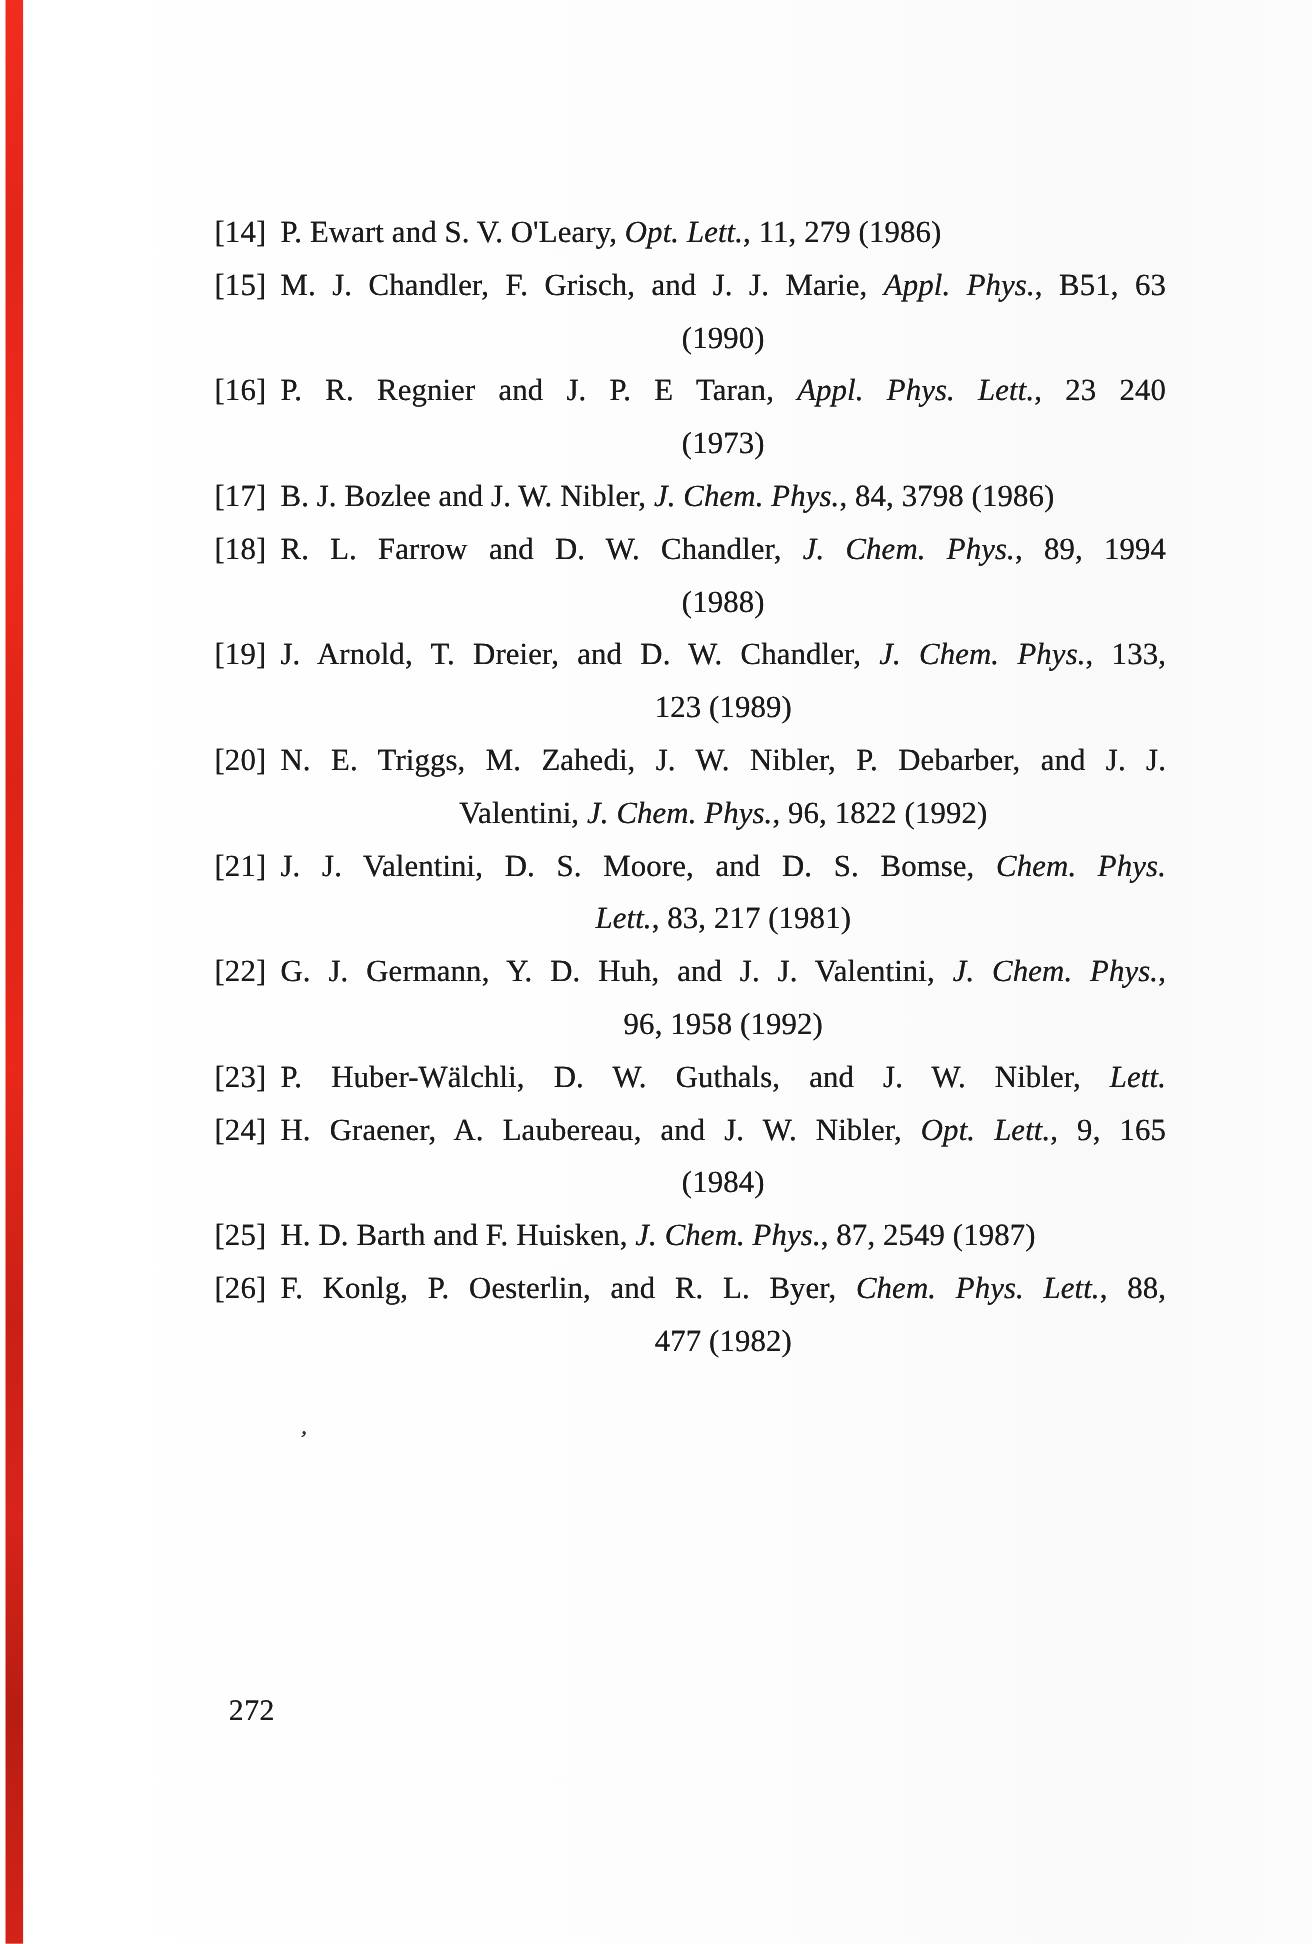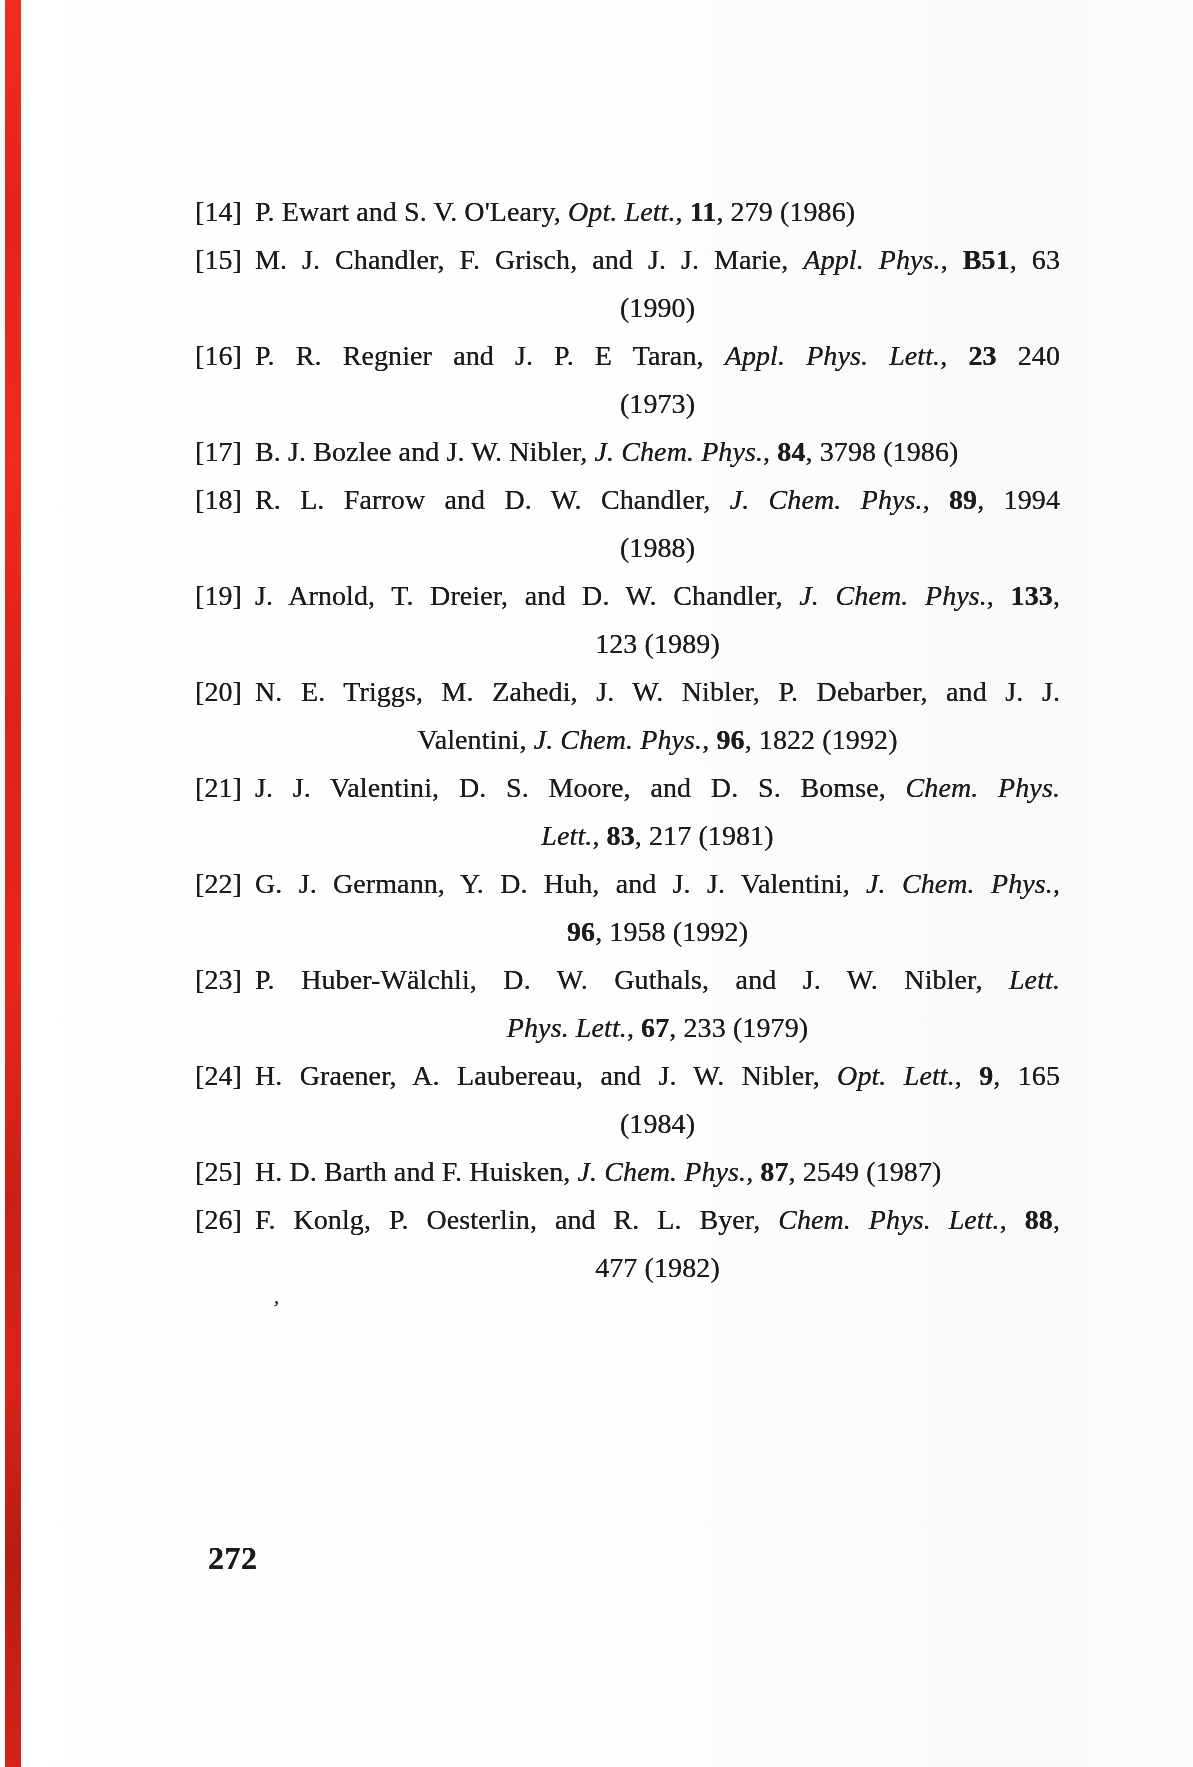--- a/index.html
+++ b/index.html
@@ -21,29 +21,29 @@
     position: absolute; left: 195px; top: 188px; width: 865px;
     font-size: 28px; line-height: 48px;
     letter-spacing: 0.1px;
     text-shadow: 0 0 0.5px currentColor;
   }
   .ref-line { text-align: left; }
   .ref-line.justify { text-align: justify; text-align-last: justify; }
   .ref-line.cont { margin-left: 60px; text-align: center; }
   .lbl { display: inline-block; width: 60px; }
   .it { font-style: italic; margin-top: 12px; }
-  .bd { font-weight: bold; }
+  .bd { font-weight: normal; }
   .stray {
     position: absolute; left: 272px; top: 1296px;
     font-size: 21px; color: #2e2e2e; transform: rotate(8deg);
     text-shadow: 0 0 0.4px currentColor;
   }
   .pagenum {
     position: absolute; left: 208px; top: 1540px;
-    font-size: 32px; font-weight: bold; letter-spacing: 0.5px;
+    font-size: 27px; font-weight: normal; letter-spacing: 0.5px;
     text-shadow: 0 0 0.5px currentColor;
   }
 </style>
 </head>
 <body>
 
 <div class="edge-strip"></div>
 
 <div class="refs" id="refs">
     <div class="ref-line"><span class="lbl">[14]</span><span>P. Ewart and S. V. O'Leary, </span><span class="it">Opt. Lett.</span><span>, </span><span class="bd">11</span><span>, 279 (1986)</span></div>
@@ -56,21 +56,20 @@
     <div class="ref-line cont"><span>(1988)</span></div>
     <div class="ref-line justify"><span class="lbl">[19]</span><span>J. Arnold, T. Dreier, and D. W. Chandler, </span><span class="it">J. Chem. Phys.</span><span>, </span><span class="bd">133</span><span>,</span></div>
     <div class="ref-line cont"><span>123 (1989)</span></div>
     <div class="ref-line justify"><span class="lbl">[20]</span><span>N. E. Triggs, M. Zahedi, J. W. Nibler, P. Debarber, and J. J.</span></div>
     <div class="ref-line cont"><span>Valentini, </span><span class="it">J. Chem. Phys.</span><span>, </span><span class="bd">96</span><span>, 1822 (1992)</span></div>
     <div class="ref-line justify"><span class="lbl">[21]</span><span>J. J. Valentini, D. S. Moore, and D. S. Bomse, </span><span class="it">Chem. Phys.</span></div>
     <div class="ref-line cont"><span class="it">Lett.</span><span>, </span><span class="bd">83</span><span>, 217 (1981)</span></div>
     <div class="ref-line justify"><span class="lbl">[22]</span><span>G. J. Germann, Y. D. Huh, and J. J. Valentini, </span><span class="it">J. Chem. Phys.</span><span>,</span></div>
     <div class="ref-line cont"><span class="bd">96</span><span>, 1958 (1992)</span></div>
     <div class="ref-line justify"><span class="lbl">[23]</span><span>P. Huber-Wälchli, D. W. Guthals, and J. W. Nibler, </span><span class="it">Lett.</span></div>
-    <div class="ref-line cont"><span class="it">Phys. Lett.</span><span>, </span><span class="bd">67</span><span>, 233 (1979)</span></div>
     <div class="ref-line justify"><span class="lbl">[24]</span><span>H. Graener, A. Laubereau, and J. W. Nibler, </span><span class="it">Opt. Lett.</span><span>, </span><span class="bd">9</span><span>, 165</span></div>
     <div class="ref-line cont"><span>(1984)</span></div>
     <div class="ref-line"><span class="lbl">[25]</span><span>H. D. Barth and F. Huisken, </span><span class="it">J. Chem. Phys.</span><span>, </span><span class="bd">87</span><span>, 2549 (1987)</span></div>
     <div class="ref-line justify"><span class="lbl">[26]</span><span>F. Konlg, P. Oesterlin, and R. L. Byer, </span><span class="it">Chem. Phys. Lett.</span><span>, </span><span class="bd">88</span><span>,</span></div>
     <div class="ref-line cont"><span>477 (1982)</span></div>
   </div>
 
 <div class="stray">’</div>
 
 <div class="pagenum">272</div>

